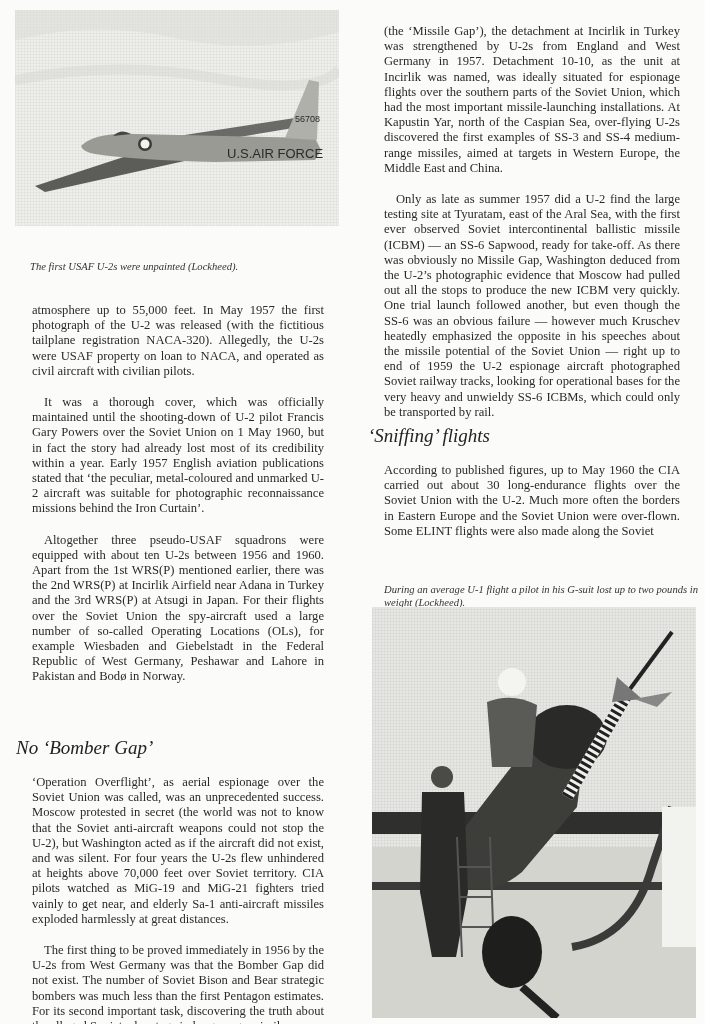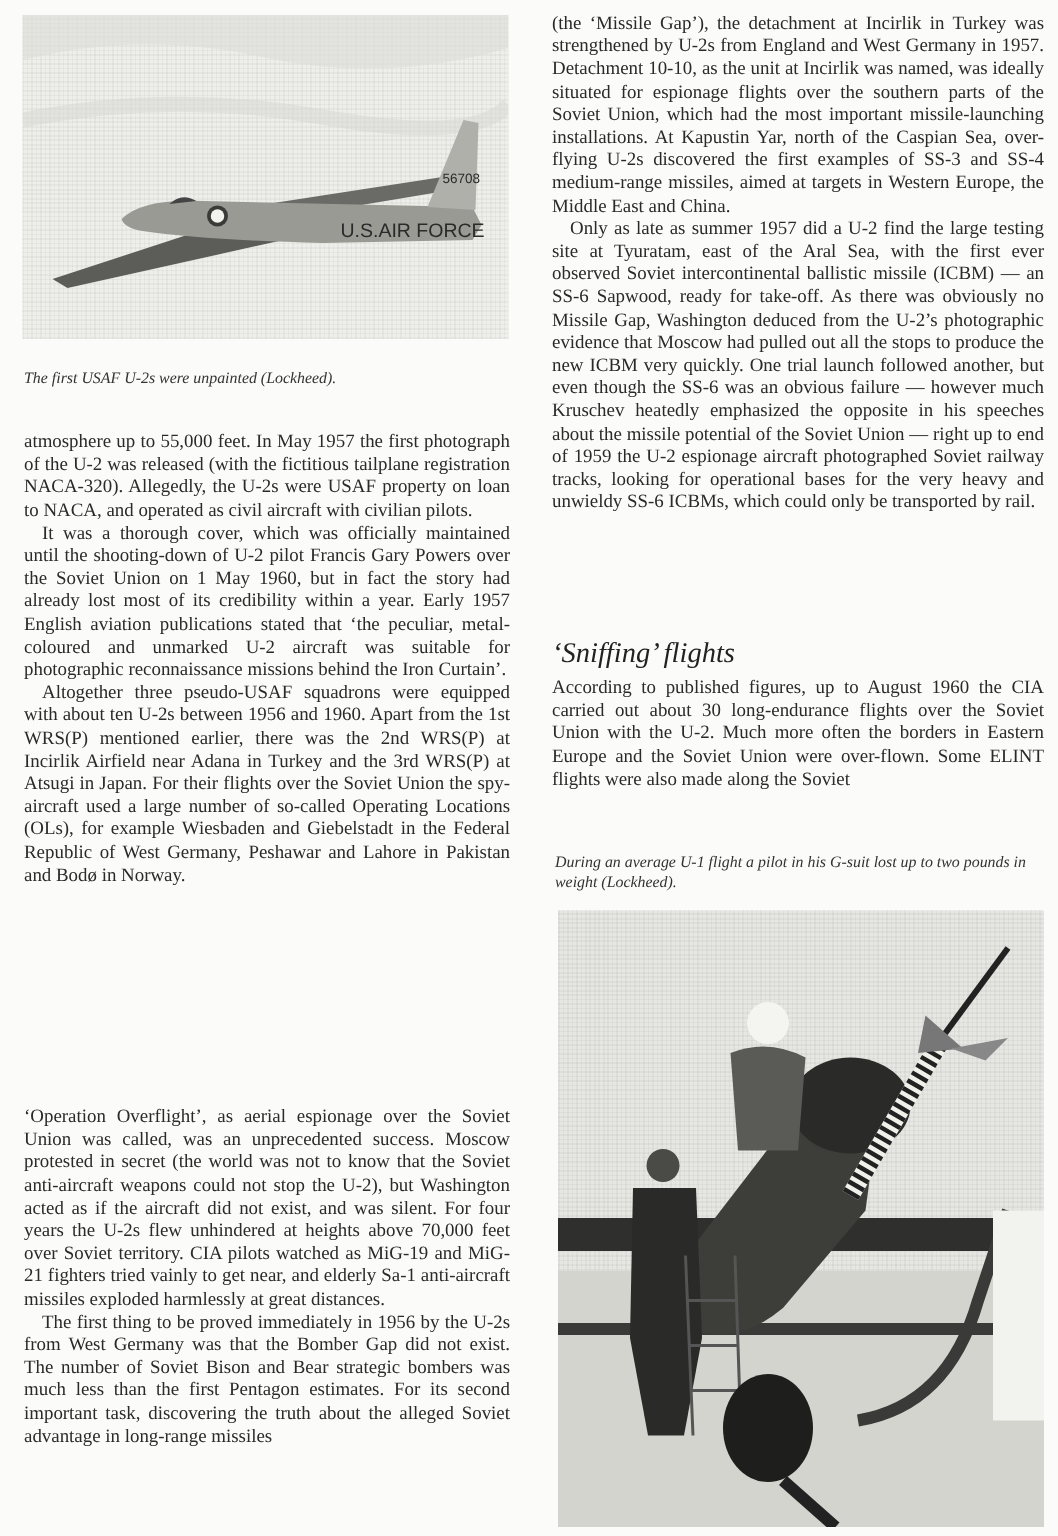--- a/index.html
+++ b/index.html
@@ -7,42 +7,42 @@
     width: 705px; height: 1024px; overflow: hidden;
     background: #fbfbf9;
     font-family: "Liberation Serif", "DejaVu Serif", serif;
     color: #2a2a2a;
     position: relative;
   }
   .col { position: absolute; }
   .col-left { left: 16px; width: 324px; }
   .col-right { left: 368px; width: 328px; }
   p.body {
-    margin: 0;
+    margin: 16px;
     font-size: 12.6px;
     line-height: 15.2px;
     text-align: justify;
     hyphens: none;
   }
   p.body.indent { text-indent: 12px; }
   h2.section {
     margin: 0 0 4px 0;
     font-style: italic;
     font-weight: normal;
     font-size: 19px;
     line-height: 22px;
     color: #222;
     font-family: Liberation Serif, serif;
   }
   .caption {
     font-style: italic;
     font-size: 10.6px;
     line-height: 13px;
     color: #333;
-    margin: 0;
+    margin: 14px;
   }
   .photo {
     position: absolute;
     background-color: #eeeeea;
     background-image:
       repeating-linear-gradient(0deg, rgba(0,0,0,0.035) 0 1px, transparent 1px 3px),
       repeating-linear-gradient(90deg, rgba(0,0,0,0.035) 0 1px, transparent 1px 3px);
     overflow: hidden;
   }
   .photo svg { display: block; width: 100%; height: 100%; }
@@ -74,32 +74,33 @@
 </div>
 <p class="caption" style="position:absolute; left:16px; top:246px; width:324px;">The first USAF U-2s were unpainted (Lockheed).</p>
 
 <div class="col col-left" style="top:287px;">
   <p class="body">atmosphere up to 55,000 feet. In May 1957 the first photograph of the U-2 was released (with the fictitious tailplane registration NACA-320). Allegedly, the U-2s were USAF property on loan to NACA, and operated as civil aircraft with civilian pilots.</p>
   <p class="body indent">It was a thorough cover, which was officially maintained until the shooting-down of U-2 pilot Francis Gary Powers over the Soviet Union on 1 May 1960, but in fact the story had already lost most of its credibility within a year. Early 1957 English aviation publications stated that ‘the peculiar, metal-coloured and unmarked U-2 aircraft was suitable for photographic reconnaissance missions behind the Iron Curtain’.</p>
   <p class="body indent">Altogether three pseudo-USAF squadrons were equipped with about ten U-2s between 1956 and 1960. Apart from the 1st WRS(P) mentioned earlier, there was the 2nd WRS(P) at Incirlik Airfield near Adana in Turkey and the 3rd WRS(P) at Atsugi in Japan. For their flights over the Soviet Union the spy-aircraft used a large number of so-called Operating Locations (OLs), for example Wiesbaden and Giebelstadt in the Federal Republic of West Germany, Peshawar and Lahore in Pakistan and Bodø in Norway.</p>
 </div>
 
 <div class="col col-left" style="top:737px;">
+  <h2 class="section">No ‘Bomber Gap’</h2>
   <p class="body">‘Operation Overflight’, as aerial espionage over the Soviet Union was called, was an unprecedented success. Moscow protested in secret (the world was not to know that the Soviet anti-aircraft weapons could not stop the U-2), but Washington acted as if the aircraft did not exist, and was silent. For four years the U-2s flew unhindered at heights above 70,000 feet over Soviet territory. CIA pilots watched as MiG-19 and MiG-21 fighters tried vainly to get near, and elderly Sa-1 anti-aircraft missiles exploded harmlessly at great distances.</p>
   <p class="body indent">The first thing to be proved immediately in 1956 by the U-2s from West Germany was that the Bomber Gap did not exist. The number of Soviet Bison and Bear strategic bombers was much less than the first Pentagon estimates. For its second important task, discovering the truth about the alleged Soviet advantage in long-range missiles</p>
 </div>
 
 <div class="col col-right" style="top:8px;">
   <p class="body">(the ‘Missile Gap’), the detachment at Incirlik in Turkey was strengthened by U-2s from England and West Germany in 1957. Detachment 10-10, as the unit at Incirlik was named, was ideally situated for espionage flights over the southern parts of the Soviet Union, which had the most important missile-launching installations. At Kapustin Yar, north of the Caspian Sea, over-flying U-2s discovered the first examples of SS-3 and SS-4 medium-range missiles, aimed at targets in Western Europe, the Middle East and China.</p>
   <p class="body indent">Only as late as summer 1957 did a U-2 find the large testing site at Tyuratam, east of the Aral Sea, with the first ever observed Soviet intercontinental ballistic missile (ICBM) — an SS-6 Sapwood, ready for take-off. As there was obviously no Missile Gap, Washington deduced from the U-2’s photographic evidence that Moscow had pulled out all the stops to produce the new ICBM very quickly. One trial launch followed another, but even though the SS-6 was an obvious failure — however much Kruschev heatedly emphasized the opposite in his speeches about the missile potential of the Soviet Union — right up to end of 1959 the U-2 espionage aircraft photographed Soviet railway tracks, looking for operational bases for the very heavy and unwieldy SS-6 ICBMs, which could only be transported by rail.</p>
 </div>
 
 <div class="col col-right" style="top:425px;">
   <h2 class="section">‘Sniffing’ flights</h2>
-  <p class="body">According to published figures, up to August 1960 the CIA carried out about 30 long-endurance flights over the Soviet Union with the U-2. Much more often the borders in Eastern Europe and the Soviet Union were over-flown. Some ELINT flights were also made along the Soviet</p>
+  <p class="body">According to published figures, up to May 1960 the CIA carried out about 30 long-endurance flights over the Soviet Union with the U-2. Much more often the borders in Eastern Europe and the Soviet Union were over-flown. Some ELINT flights were also made along the Soviet</p>
 </div>
 
 <p class="caption" style="position:absolute; left:370px; top:569px; width:320px;">During an average U-1 flight a pilot in his G-suit lost up to two pounds in weight (Lockheed).</p>
 
 <div class="photo" style="left:372px; top:607px; width:324px; height:411px; background-color:#e6e6e2;">
   <svg viewBox="0 0 324 411">
 
     <rect x="0" y="240" width="324" height="171" fill="#d4d4cf"></rect>
 
     <rect x="0" y="205" width="324" height="22" fill="#2f2f2d"></rect>

